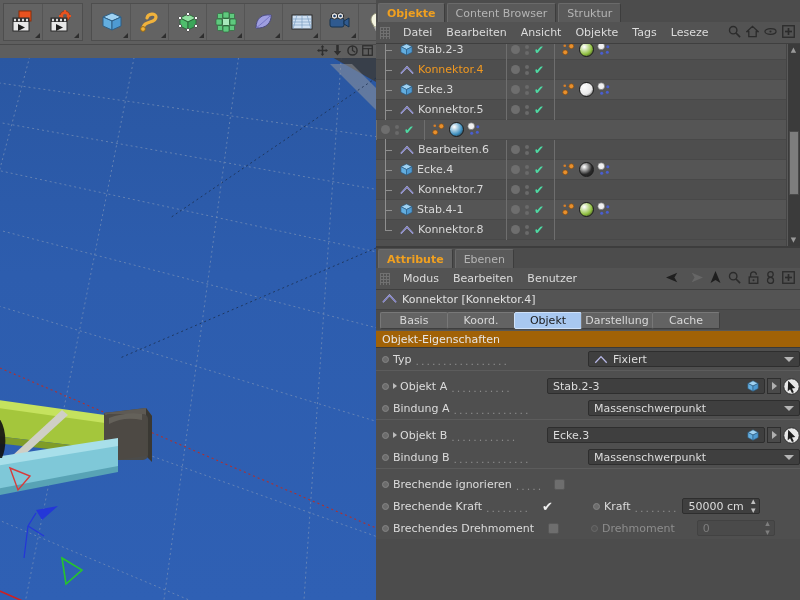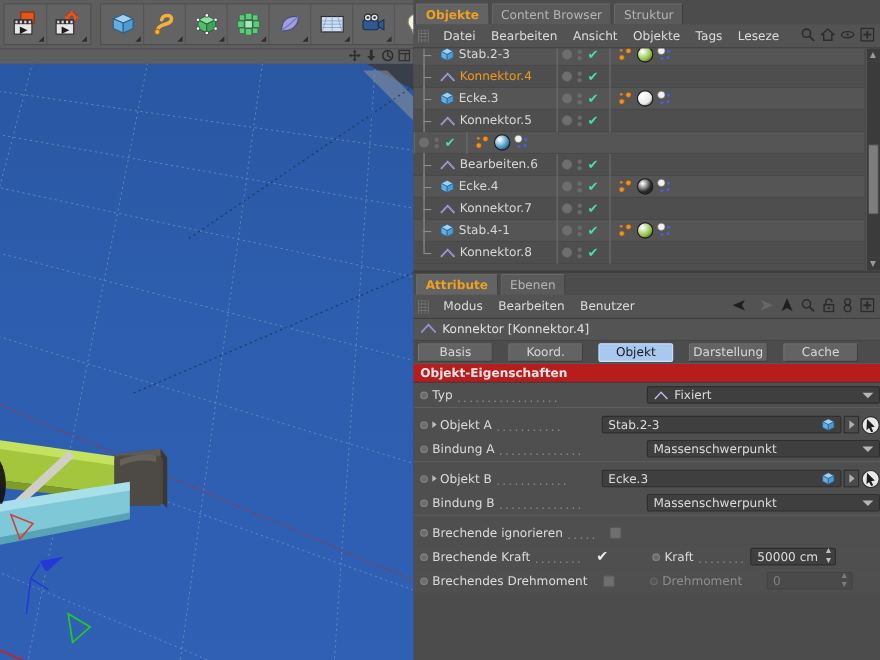--- a/index.html
+++ b/index.html
@@ -148,32 +148,32 @@
   .sc-thumb { position: absolute; left: 1px; width: 10px; top: 42%; height: 36%;
               background: #7d7d7d; border: 1px solid #4a4a4a; border-radius: 1px; }
 
   
   #attrhdr { height: 20px; background: #4c4c4c; display: flex; align-items: flex-end; padding-left: 2px; }
   .objhdr {
     display: flex; align-items: center; gap: 5px;
     height: 20px; padding-left: 6px; background: #545454;
     border-bottom: 1px solid #444; font-size: 11px; color: #e0e0e0;
   }
-  .tabsrow { display: flex; align-items: center; height: 20px; background: #4c4c4c; padding: 0 4px; gap: 15px; }
+  .tabsrow { display: flex; align-items: center; height: 20px; background: #4c4c4c; padding: 0 4px; gap: 0; }
   .subtab {
     height: 17px; padding: 0 11px; display: flex; align-items: center; justify-content: center;
     background: #636363; color: #d8d8d8; font-size: 11px;
     border: 1px solid #787878; border-right-color: #3f3f3f; border-bottom-color: #3f3f3f;
     border-radius: 2px;
     margin-right: -1px;
   }
   .subtab.active { background: #a8c8f0; color: #1a1a1a; border-color: #cfe2fa; }
   .sectitle {
-    height: 18px; background: #b91c1c; display: flex; align-items: center;
-    padding-left: 6px; font-size: 11px; font-weight: bold; color: #e6e6e6;
+    height: 18px; background: #a16207; display: flex; align-items: center;
+    padding-left: 6px; font-size: 11px; font-weight: normal; color: #e6e6e6;
     border-top: 1px solid #585858; border-bottom: 1px solid #3a3a3a;
   }
 
   .prow { display: flex; align-items: center; height: 22px; padding-left: 6px; background: #4f4f4f; }
   .psep { height: 5px; background: #4f4f4f; border-top: 1px solid #5c5c5c; }
   .bullet { width: 7px; height: 7px; border-radius: 50%; background: #6c6c6c;
             border: 1px solid #858585; flex: none; margin-right: 4px; }
   .bullet.dim { background: #555; border-color: #6a6a6a; }
   .tri { width: 0; height: 0; border-left: 4px solid #bdbdbd;
          border-top: 3px solid transparent; border-bottom: 3px solid transparent;

